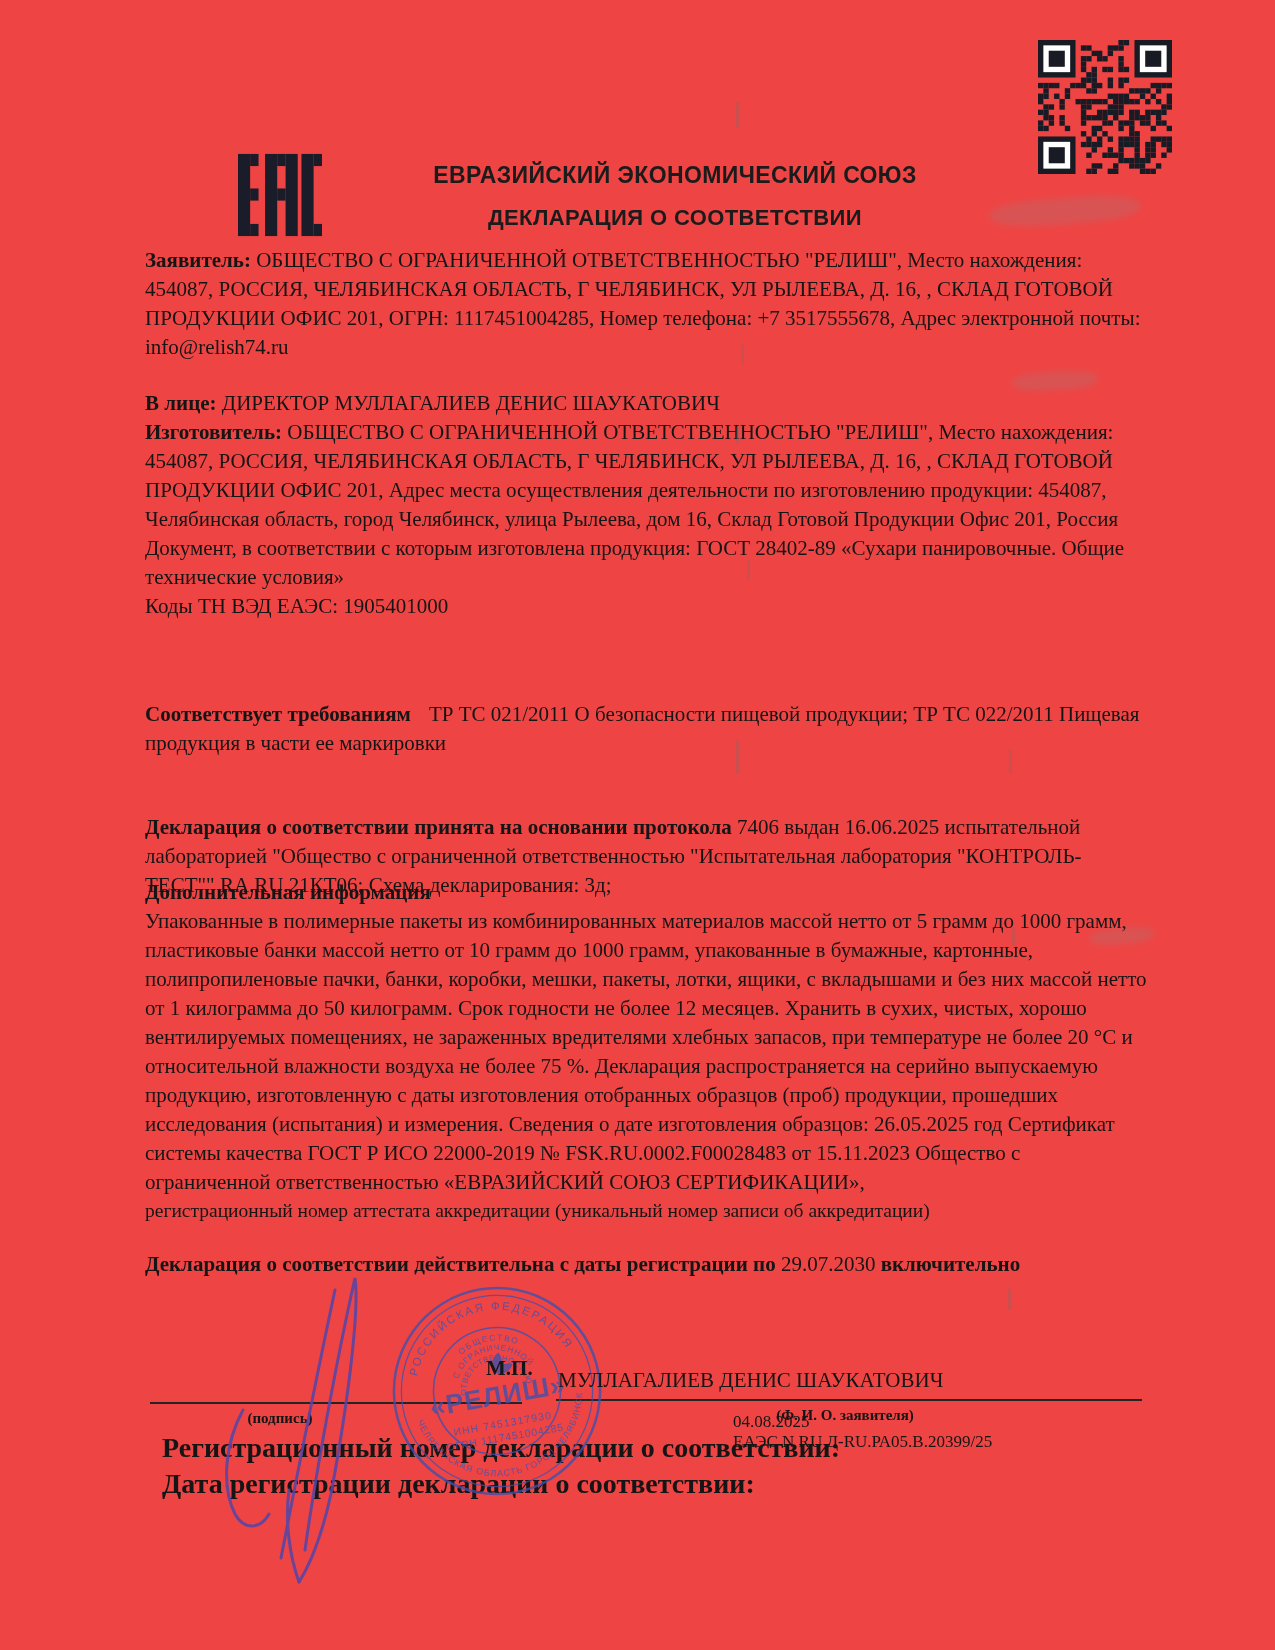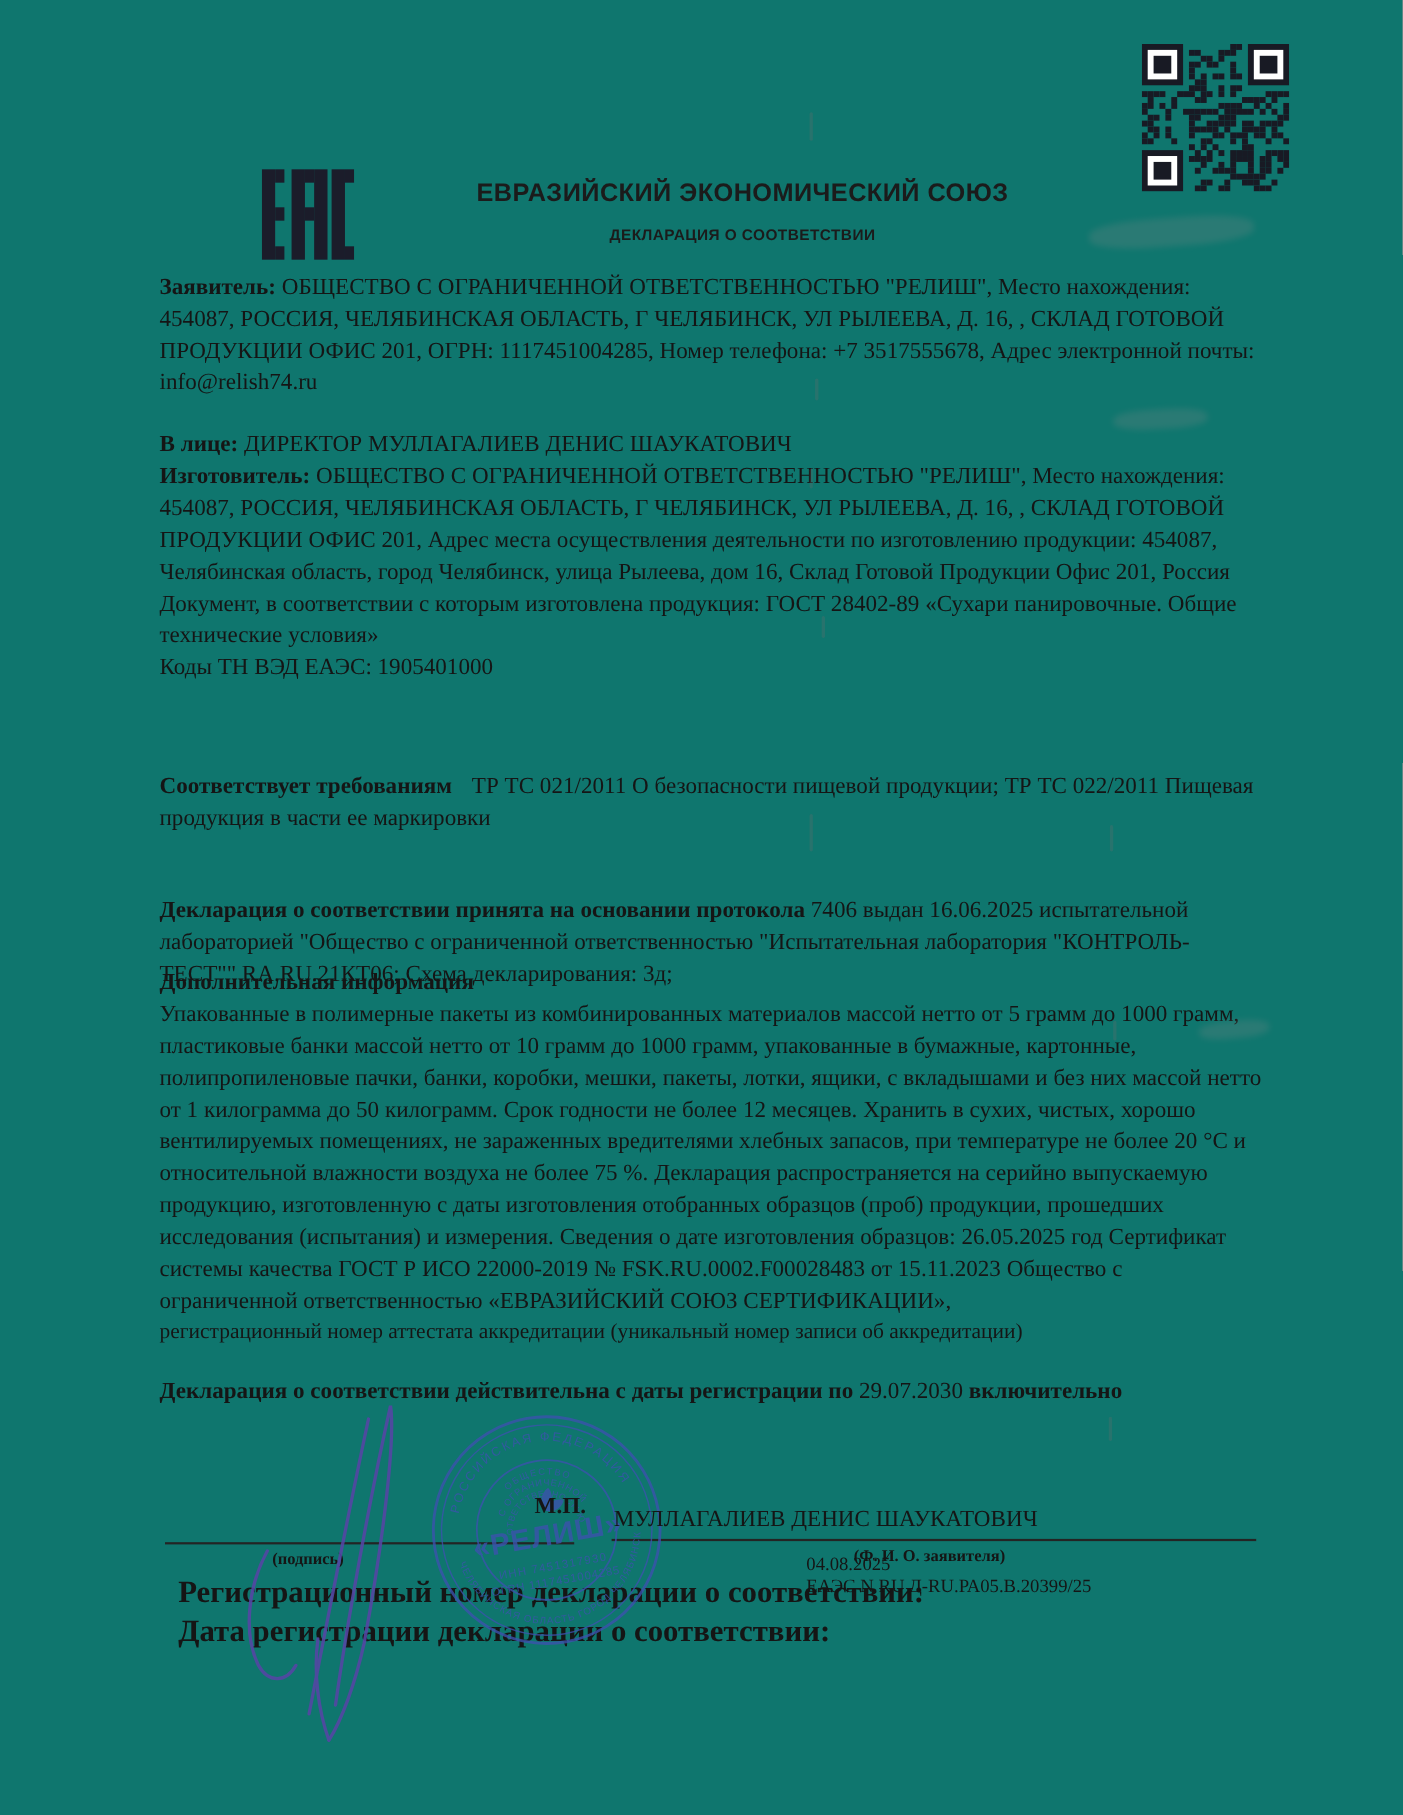--- a/index.html
+++ b/index.html
@@ -1,26 +1,26 @@
 <!DOCTYPE html>
 <html><head>
 <meta charset="utf-8">
 <style>
   html,body{margin:0;padding:0;background:#9a9a9a;}
-  .page{position:relative;width:1275px;height:1650px;margin:0 auto;background:#0f766e;
+  .page{position:relative;width:1275px;height:1650px;margin:0 auto;background:#ef4444;
         font-family:"Liberation Serif",serif;color:#151515;overflow:hidden;}
   .abs{position:absolute;}
   .col{left:145px;width:1005px;}
   .para{margin:0;font-size:21px;line-height:29px;text-align:left;}
   .para b{font-weight:bold;}
   .lbl-gap{margin-right:18px;}
   .small-note{font-size:19.5px;line-height:28px;}
   .titles{left:250px;width:850px;text-align:center;font-family:"Liberation Sans",sans-serif;font-weight:bold;color:#1b1b1b;}
   .title1{font-size:23px;letter-spacing:0.4px;margin:0 0 16px 0;}
-  .title2{font-size:14px;letter-spacing:0.4px;margin:0;}
+  .title2{font-size:22px;letter-spacing:0.4px;margin:0;}
   .sig-line{position:absolute;height:2px;background:#242424;}
   .caption{position:absolute;font-size:15px;font-weight:bold;text-align:center;}
   .mp{position:absolute;font-size:21px;font-weight:bold;z-index:6;}
   .fio-name{position:absolute;font-size:21px;z-index:6;}
   .reg-label{position:absolute;left:162px;font-size:28px;font-weight:bold;}
   .reg-value{position:absolute;left:733px;font-size:17px;}
   .stamp-wrap{position:absolute;left:388px;top:1282px;width:218px;height:218px;z-index:4;opacity:0.78;}
   .sign-wrap{position:absolute;left:205px;top:1258px;width:190px;height:340px;z-index:5;opacity:0.88;}
   .qr{position:absolute;left:1038px;top:40px;width:134px;height:138px;}
   .eac{position:absolute;left:238px;top:150px;width:84px;height:90px;}

